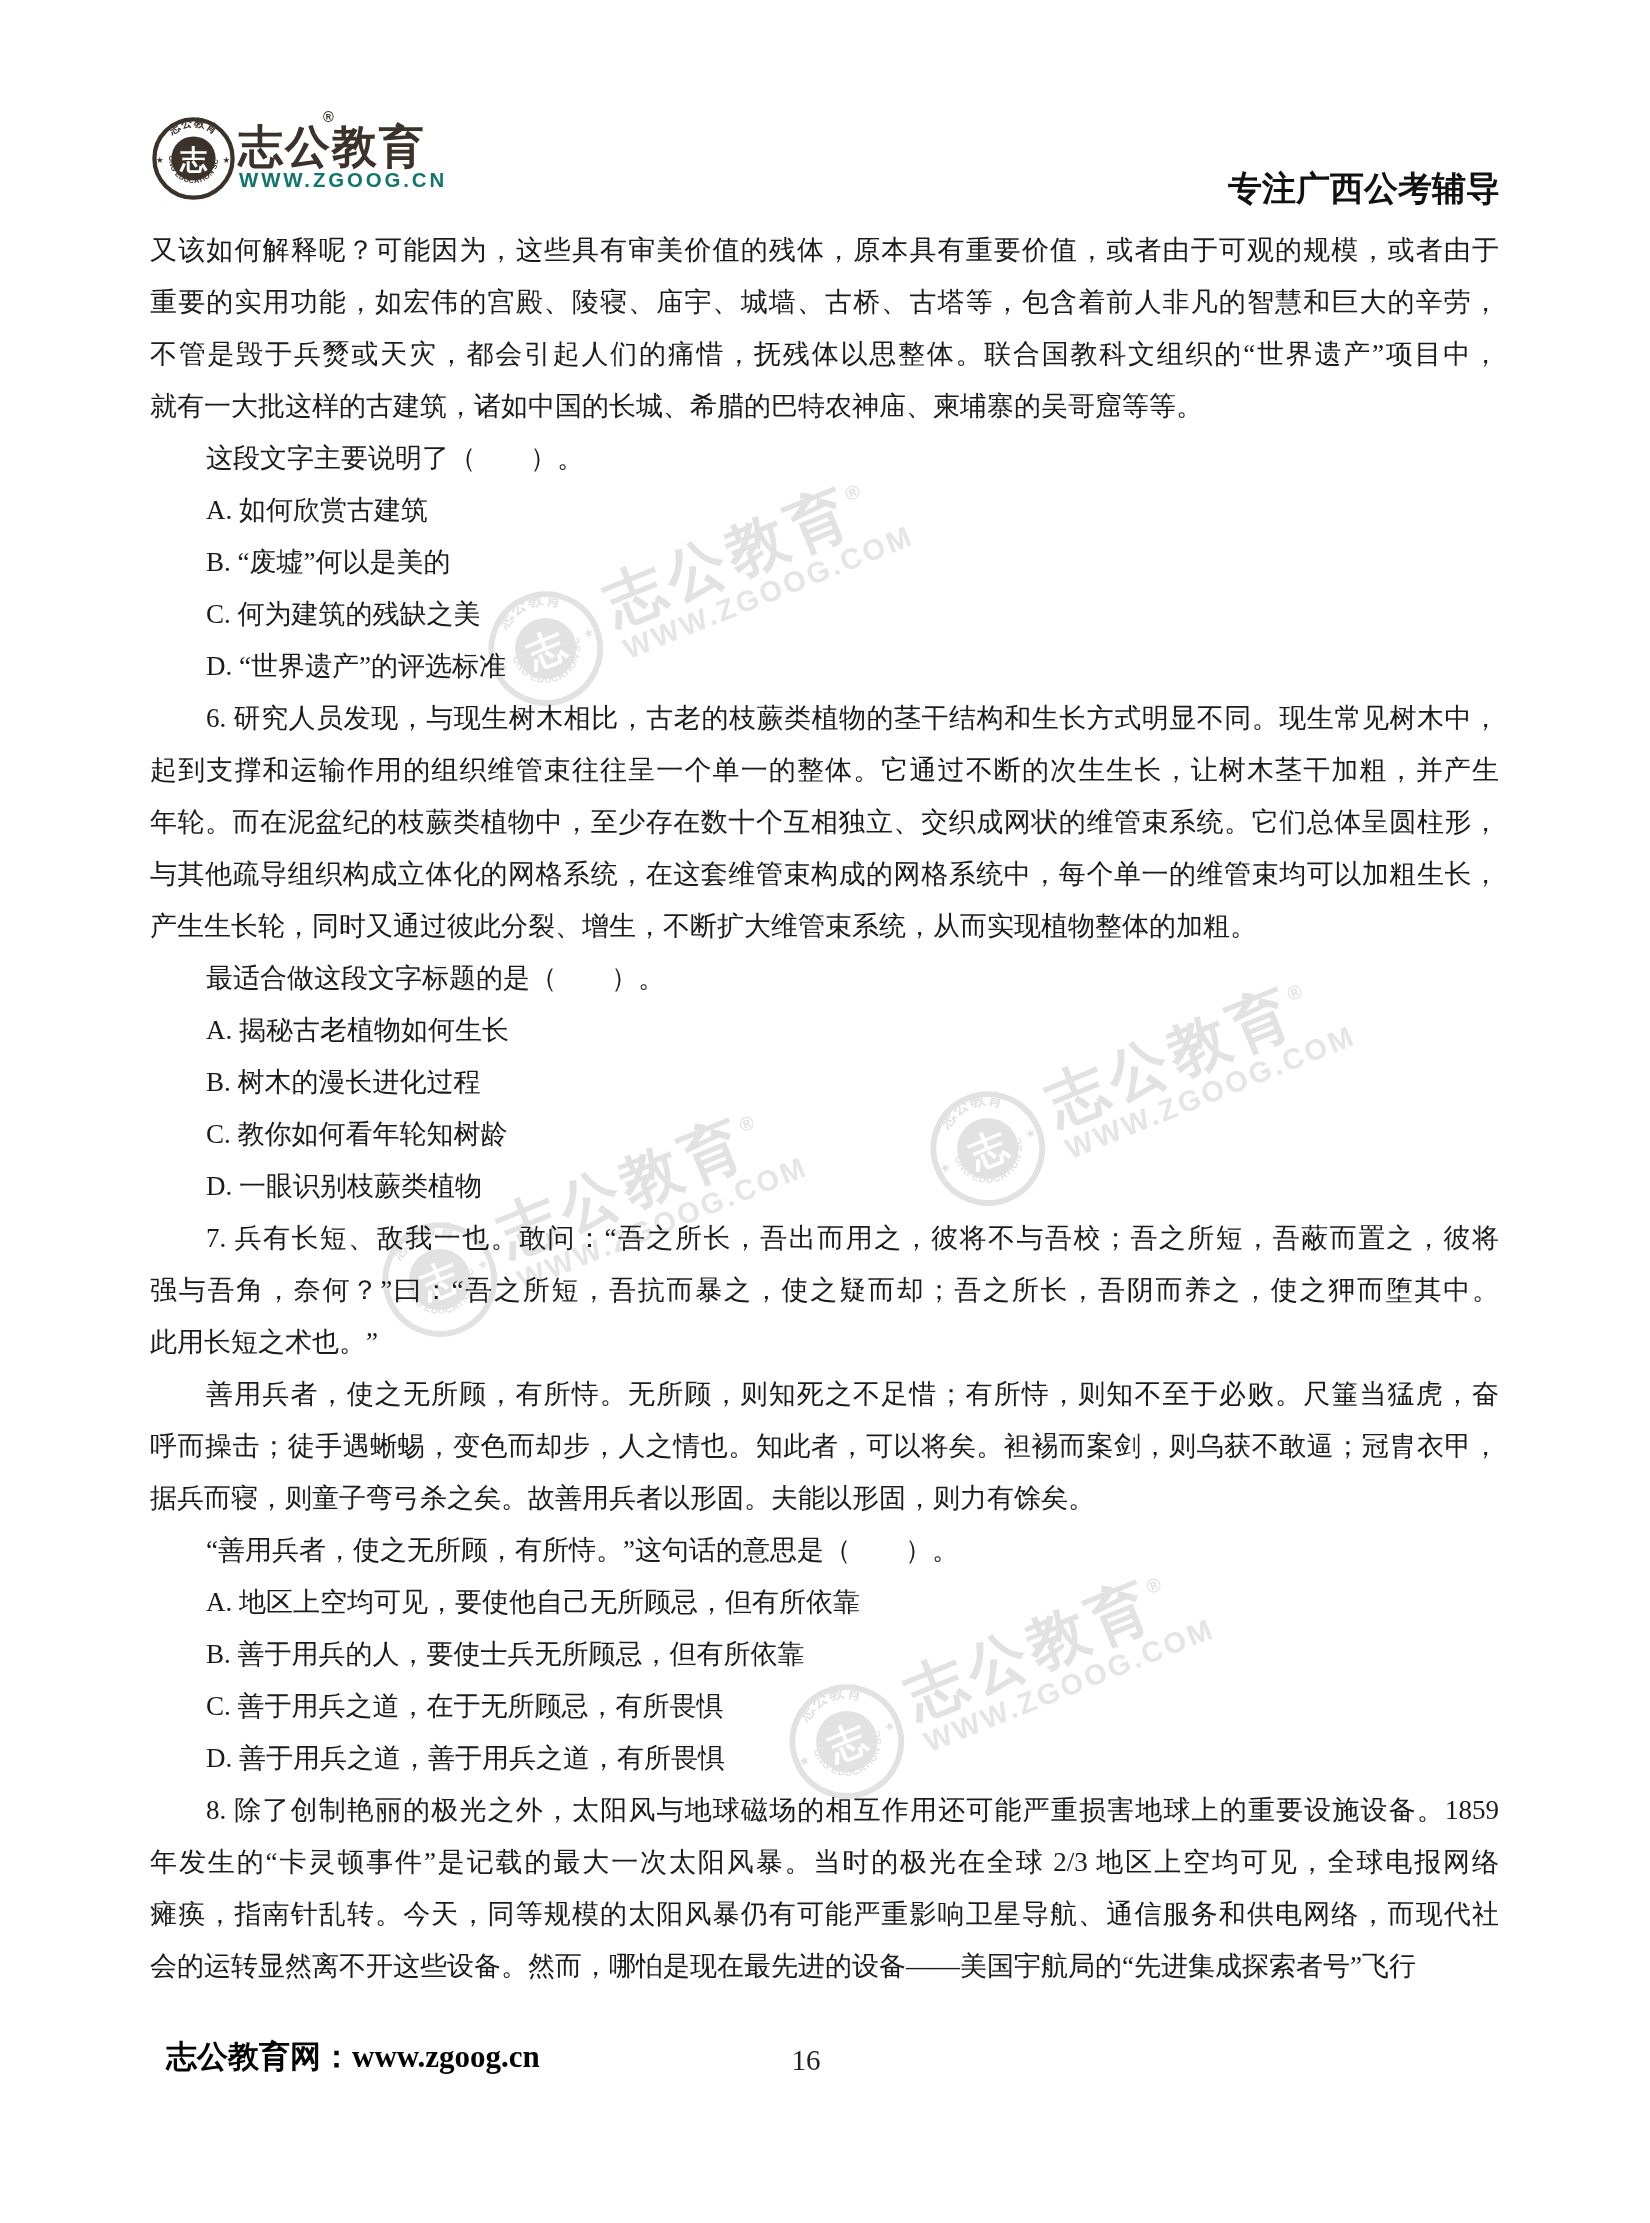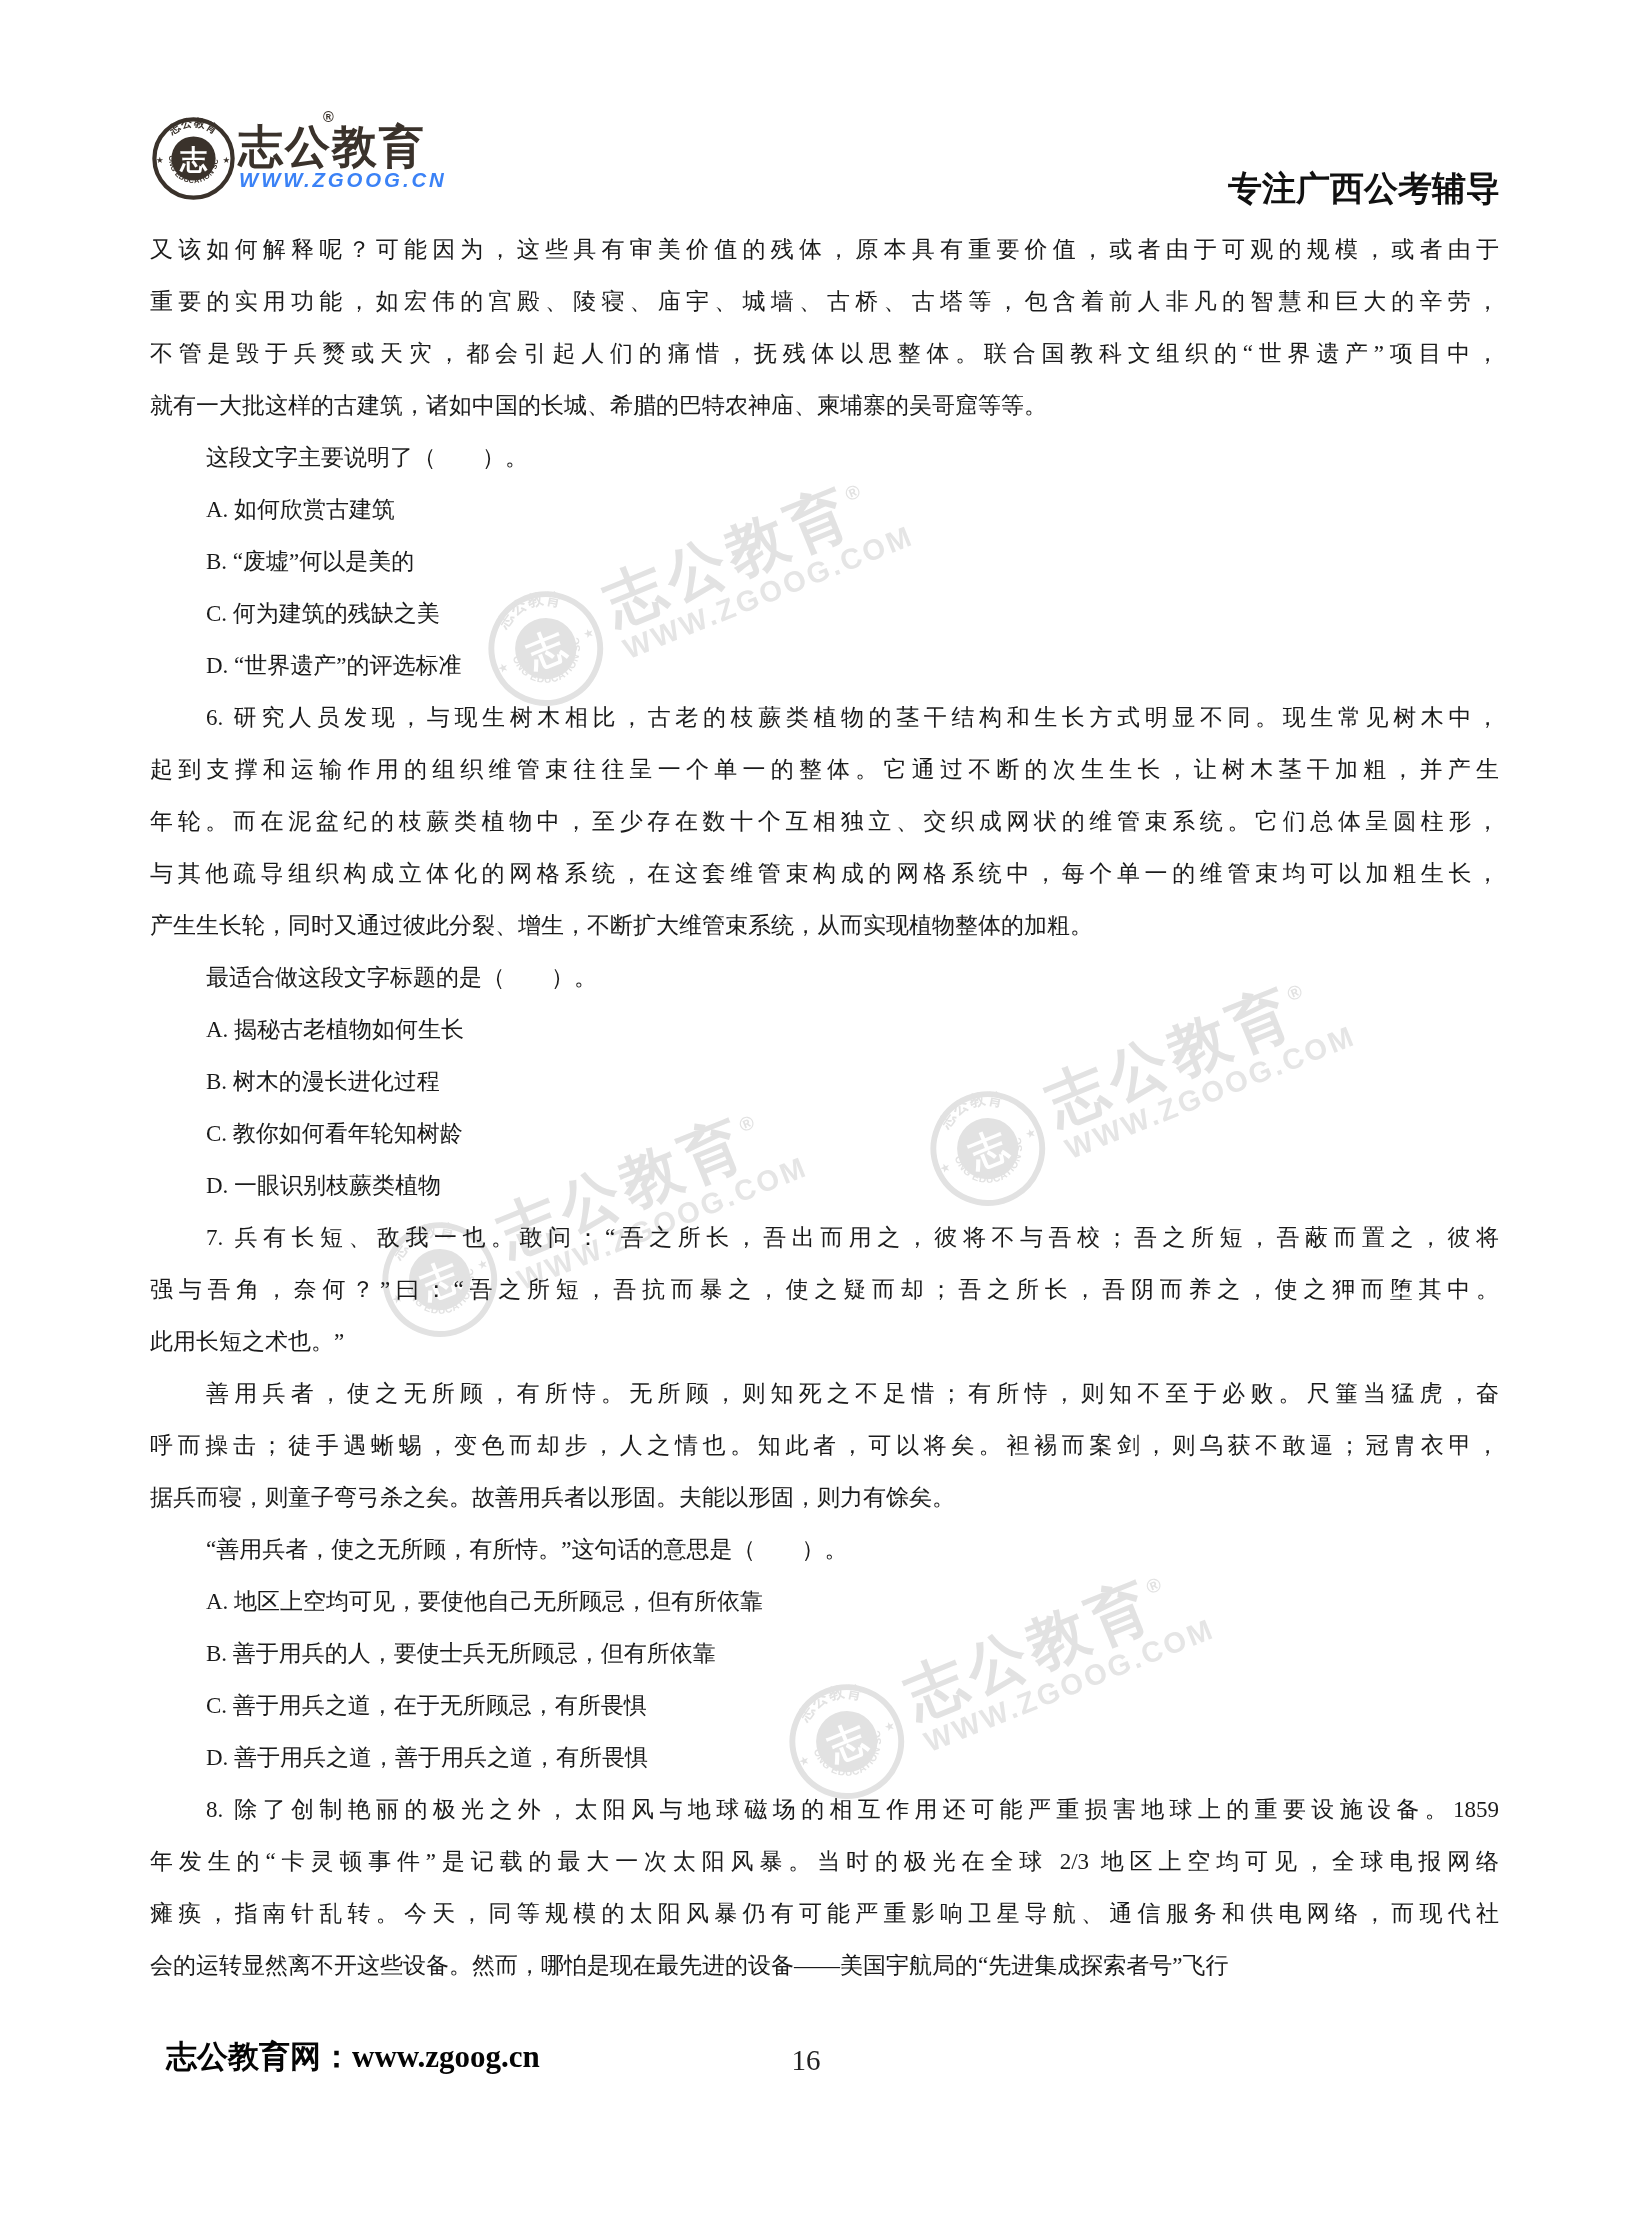--- a/index.html
+++ b/index.html
@@ -15,21 +15,21 @@
     font-family:"Liberation Sans","DejaVu Sans",sans-serif;font-weight:900;
     font-size:45px;letter-spacing:1.9px;color:#3a322b;
   }
   .brand-reg{
     position:absolute;left:323px;top:109px;font-size:14.6px;color:#3a322b;
     font-family:"Liberation Sans","DejaVu Sans",sans-serif;font-weight:700;
   }
   .brand-url{
     position:absolute;left:239px;top:169px;
     font-family:"Liberation Sans","DejaVu Sans",sans-serif;font-weight:600;
-    font-size:20.4px;letter-spacing:2.9px;color:#3b82f6;font-style:italic;
+    font-size:20.4px;letter-spacing:2.9px;color:#0f766e;
   }
   .tagline{
     position:absolute;right:151px;top:166px;font-size:34px;font-weight:700;color:#111;
   }
   
   .watermark{
     position:absolute;display:flex;align-items:center;gap:13.6px;
     transform:rotate(-22deg);z-index:1;pointer-events:none;
   }
   .wm-seal{width:118px;height:118px;color:#e2e2e2;flex:0 0 auto;}
@@ -37,21 +37,21 @@
     font-family:"Liberation Sans","DejaVu Sans",sans-serif;font-weight:700;
     font-size:60px;letter-spacing:5.8px;color:#e2e2e2;line-height:1.05;white-space:nowrap;
   }
   .wm-main sup{font-size:19.4px;vertical-align:27px;letter-spacing:0;}
   .wm-sub{
     font-family:"Liberation Sans","DejaVu Sans",sans-serif;font-weight:600;
     font-size:29px;letter-spacing:2.9px;color:#e5e5e5;white-space:nowrap;
   }
   
   .text-block{position:absolute;left:150px;top:224px;width:1349px;z-index:2;}
-  .line{height:52px;line-height:52px;font-size:23px;}
+  .line{height:52px;line-height:52px;font-size:27px;}
   .line.indent{text-indent:56px;}
   .line.j{text-align:justify;text-align-last:justify;}
   
   .footer-site{
     position:absolute;left:150px;top:2036px;font-size:31px;font-weight:700;color:#050505;z-index:2;margin-left:16px;
   }
   .footer-page{
     position:absolute;left:0;top:2044px;width:1612px;text-align:center;
     font-size:29px;color:#222;z-index:2;
   }

